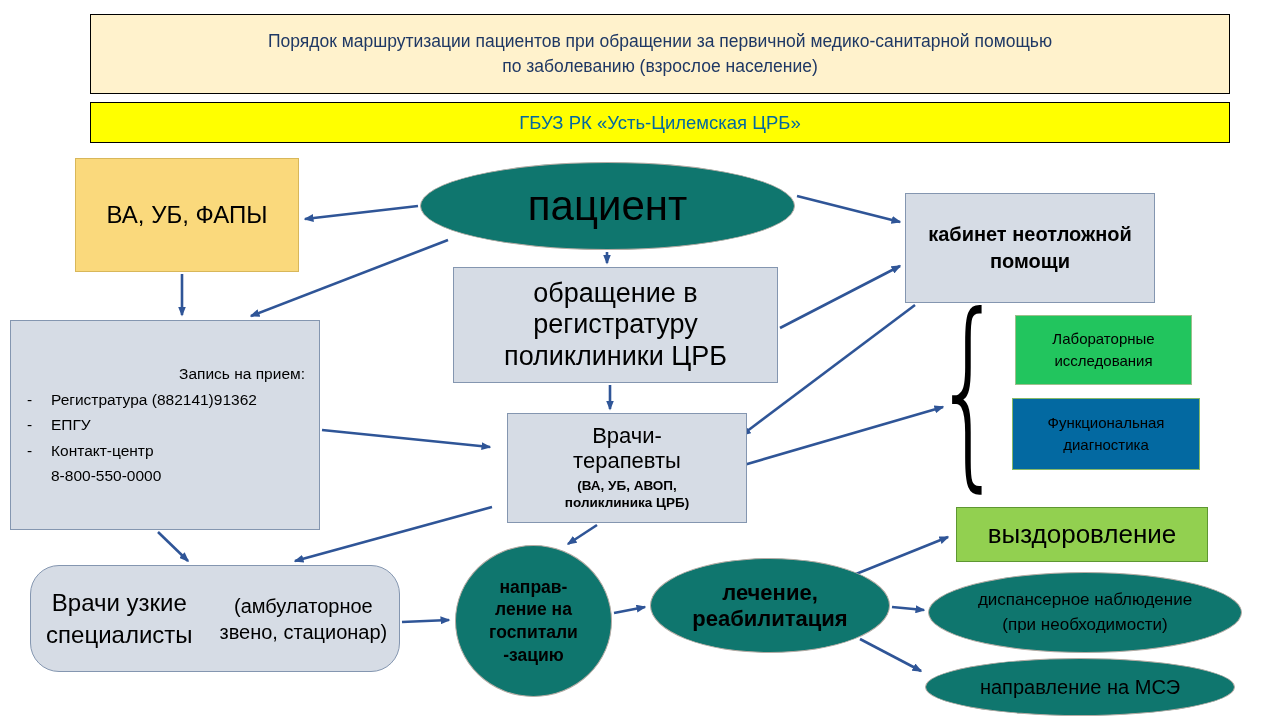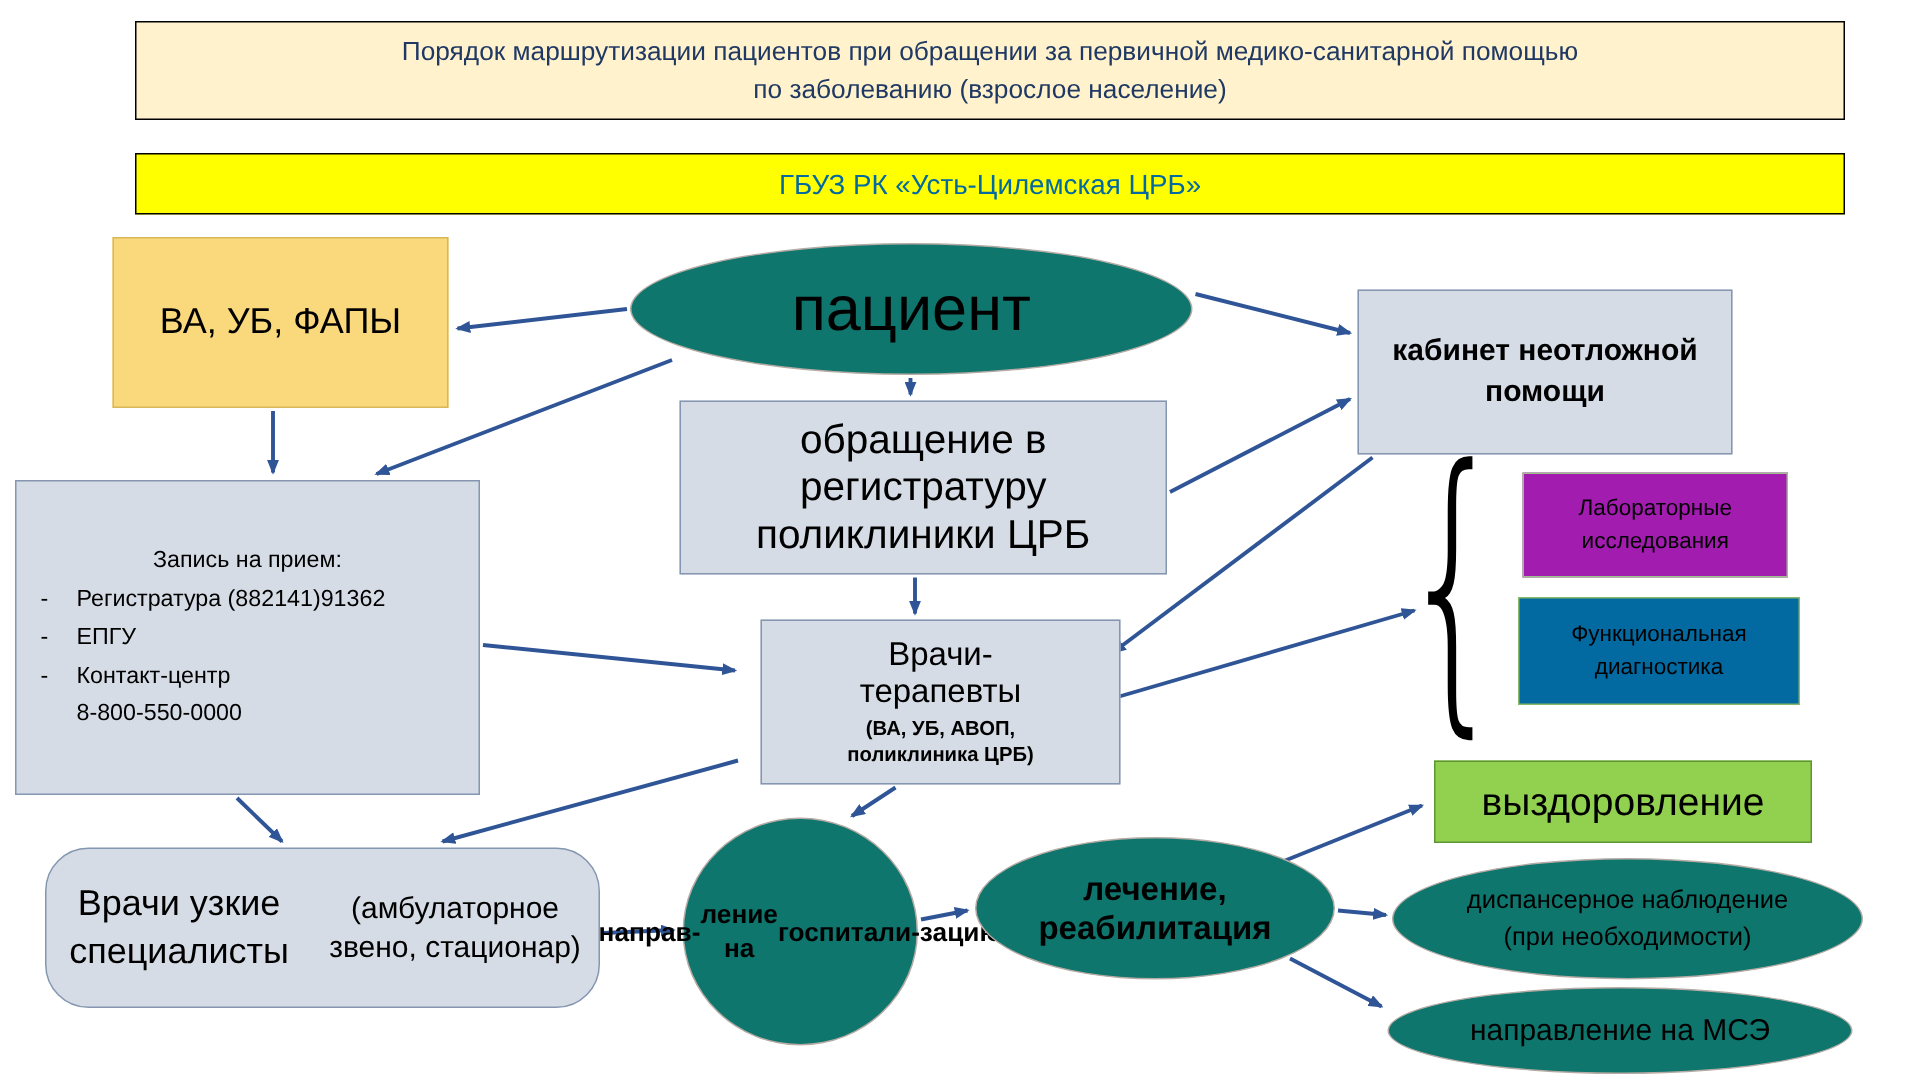--- a/index.html
+++ b/index.html
@@ -6,53 +6,53 @@
   body { font-family: "Liberation Sans", sans-serif; background:#ffffff; }
   .canvas {
     position:relative; width:1280px; height:720px; background:#ffffff; overflow:hidden;
   }
   .arrows { position:absolute; left:0; top:0; width:1280px; height:720px; pointer-events:none; }
   .node { position:absolute; display:flex; align-items:center; justify-content:center;
           text-align:center; color:#000; }
   .rect  { border:1px solid #8496B0; background:#D6DCE5; }
   .ellipse { border-radius:50%; background:#0f766e; border:1px solid #B5ABA4; }
 
-  .title-box { left:90px; top:14px; width:1140px; height:66px; background:#FFF2CC;
+  .title-box { left:90px; top:14px; width:1140px; height:80px; background:#FFF2CC;
                border:1px solid #000; color:#1F3864; font-size:17.5px; flex-direction:column; line-height:1.45; }
   .org-box   { left:90px; top:102px; width:1140px; height:41px; background:#FFFF00;
                border:1px solid #000; color:#0369a1; font-size:18.5px; }
   .va-box    { left:75px; top:158px; width:224px; height:114px; background:#FAD97C;
                border:1px solid #D8B75A; font-size:24px; }
   .patient   { left:420px; top:162px; width:375px; height:88px; font-size:42px; }
   .emergency { left:905px; top:193px; width:250px; height:110px; font-weight:bold;
                font-size:20px; line-height:1.35; }
   .registry  { left:453px; top:267px; width:325px; height:116px; font-size:27px; line-height:1.15; }
   .registry span { display:block; max-width:255px; }
   .booking   { left:10px; top:320px; width:310px; height:210px; font-size:15.5px;
                flex-direction:column; justify-content:center; align-items:stretch;
                text-align:left; padding:12px 14px; line-height:1.65; }
-  .booking .hd { text-align:center; margin-bottom:0; }
+  .booking .hd { text-align:right; margin-bottom:0; }
   .booking .li { display:flex; }
   .booking .mark { width:26px; flex:none; padding-left:2px; }
   .booking .cont { padding-left:26px; }
   .therapists { left:495px; top:413px; width:240px; height:110px; flex-direction:column;
                 font-size:22px; line-height:1.1;margin-left:12px; }
   .therapists .main { max-width:118px; }
   .therapists .sub { font-size:13.5px; font-weight:bold; max-width:170px; margin-top:5px; line-height:1.25; }
   .brace { position:absolute; left:933px; top:296px; width:50px; height:190px; font-size:205px;
            line-height:188px; color:#000; transform:scaleX(0.55); transform-origin:left center;
            font-family:"DejaVu Sans", sans-serif; font-weight:300; }
-  .lab   { left:1015px; top:315px; width:177px; height:70px; background:#a21caf;
+  .lab   { left:1015px; top:315px; width:177px; height:70px; background:#22c55e;
            border:1px solid #9CC08C; font-size:15px; line-height:1.5; }
   .func  { left:1012px; top:398px; width:188px; height:72px; background:#0369a1;
            border:1px solid #86B968; font-size:15px; line-height:1.5; }
   .specialists { left:30px; top:565px; width:370px; height:107px; flex-direction:row;
                  font-size:24px; line-height:1.3;border-radius:29px; }
   .specialists .sub { font-size:20px; max-width:270px; }
-  .referral { left:455px; top:545px; width:157px; height:152px; 
+  .referral { left:455px; top:545px; width:157px; height:152px; flex-direction:column;
               font-weight:bold; font-size:17.5px; line-height:1.3; }
   .treatment { left:650px; top:558px; width:240px; height:95px; font-weight:bold; font-size:22px; }
   .treatment span { max-width:165px; display:block; }
   .recovery { left:956px; top:507px; width:252px; height:55px; background:#92D050;
               border:1px solid #5E9732; font-size:26px; }
   .dispensary { left:928px; top:572px; width:314px; height:81px; font-size:17px; line-height:1.45; }
   .dispensary span { max-width:232px; display:block; }
   .mse { left:925px; top:658px; width:310px; height:58px; font-size:20px; }
 </style>
 </head>

